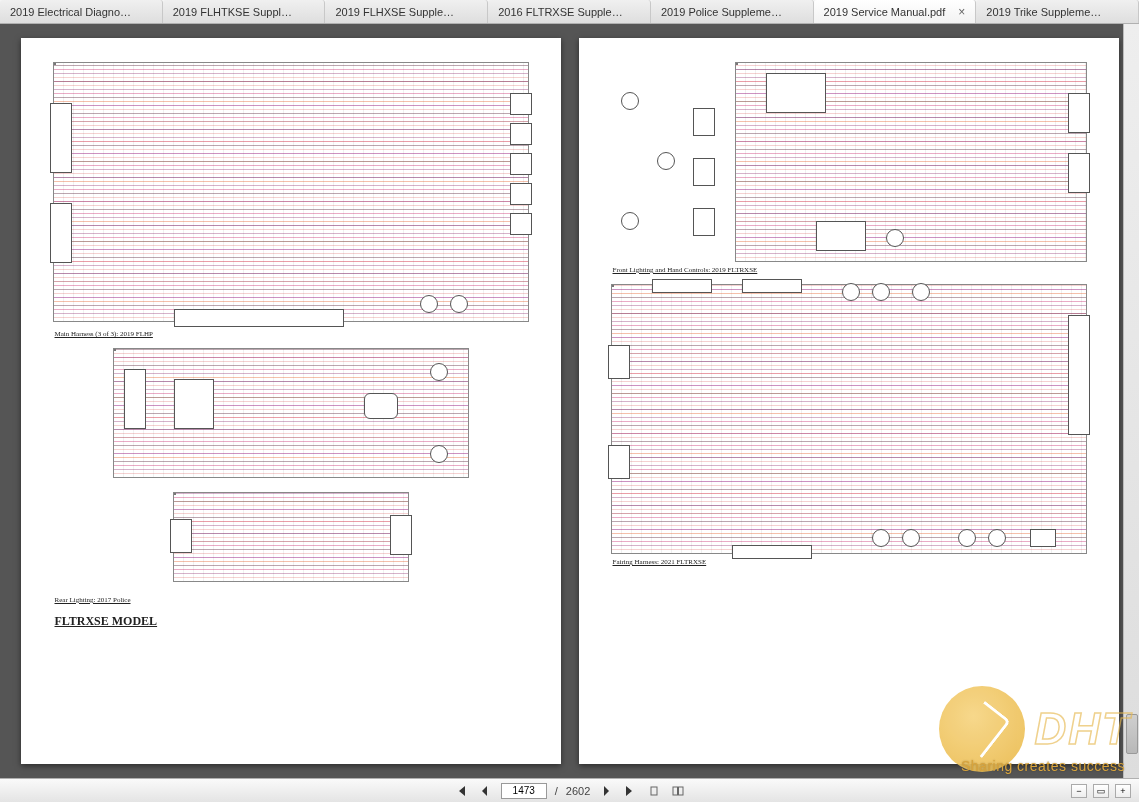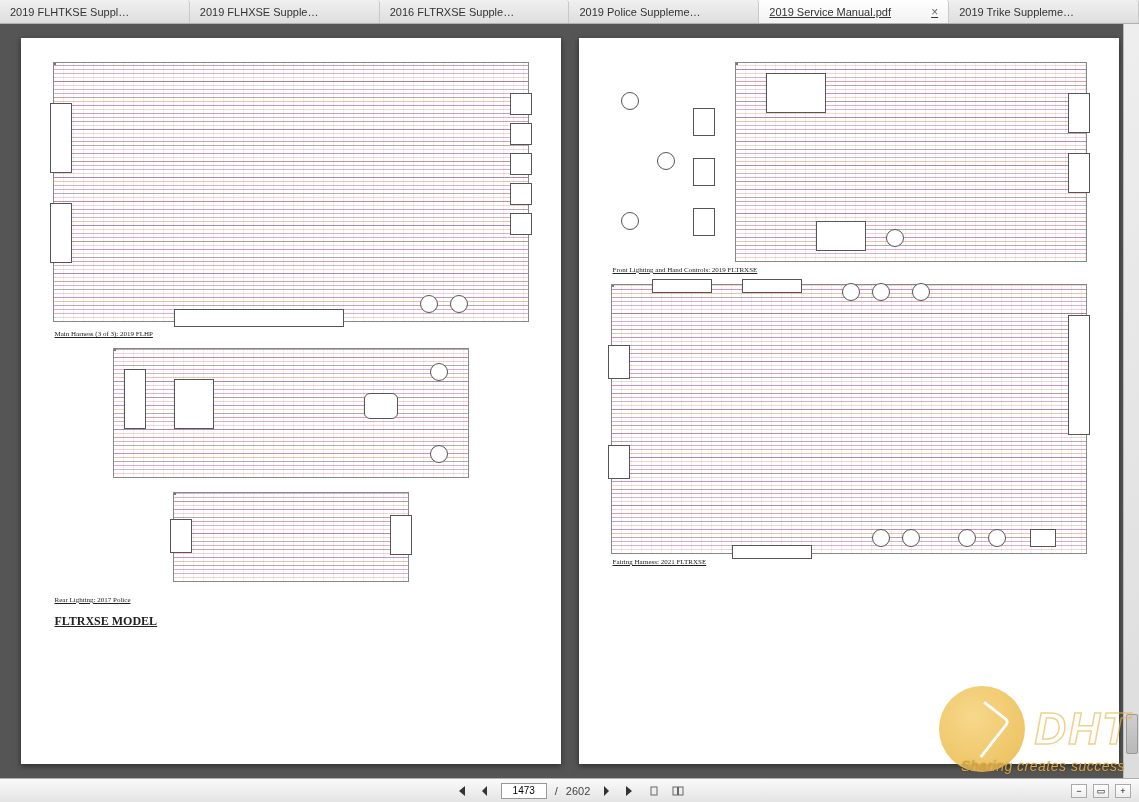--- a/index.html
+++ b/index.html
@@ -1,21 +1,21 @@
 <!DOCTYPE html>
 <html><head>
 <meta charset="utf-8">
 <style>
   * { box-sizing: border-box; margin: 0; padding: 0; }
   html, body { width: 1139px; height: 802px; font-family: "Segoe UI", Arial, sans-serif; background: #555; overflow: hidden; }
   
   
   .tabbar { display: flex; height: 24px; background: linear-gradient(#f5f5f5,#e8e8e8); border-bottom: 1px solid #b0b0b0; font-size: 11px; }
   .tab { flex: 1; display: flex; align-items: center; padding: 0 10px; border-right: 1px solid #c8c8c8; background: linear-gradient(#f0f0f0,#dedede); color: #333; cursor: pointer; white-space: nowrap; overflow: hidden; text-overflow: ellipsis; position: relative; border-top-left-radius: 3px; border-top-right-radius: 3px; }
-  .tab.active { background: linear-gradient(#ffffff,#f2f2f2); font-weight: 400; text-decoration: underline; }
+  .tab.active { background: linear-gradient(#ffffff,#f2f2f2); font-weight: 400; }
   .tab .close { margin-left: auto; padding-left: 6px; color: #666; font-size: 12px; }
   
   
   .viewport { position: relative; width: 100%; height: 754px; background: #555; overflow: hidden; }
   .pages { display: flex; gap: 18px; justify-content: center; padding: 14px 10px; height: 100%; }
   .page { background: #fff; width: 540px; height: 726px; box-shadow: 0 2px 6px rgba(0,0,0,.5); position: relative; padding: 24px 32px; font-size: 6px; color: #222; }
   
   
   .diagram { position: relative; background:
     repeating-linear-gradient(0deg, transparent 0 3px, rgba(200,0,0,.18) 3px 4px),
@@ -37,39 +37,42 @@
   
   
   .conn { position:absolute; width:22px; height:28px; background:#fff; border:1px solid #555; }
   .round { position:absolute; width:18px; height:18px; border:1.5px solid #555; border-radius:50%; background:#fff; }
   
   
   .watermark { position: absolute; right: 8px; bottom: 6px; display: flex; align-items: center; gap: 10px; pointer-events: none; }
   .wm-circle { width: 86px; height: 86px; border-radius: 50%; background: radial-gradient(circle at 40% 35%, #f7d582, #e9b94a); position: relative; opacity:.92; }
   .wm-circle::after { content:""; position:absolute; left:28px; top:20px; width:30px; height:44px; border:3px solid #fff; border-left:none; border-bottom:none; transform: rotate(38deg); border-radius:0 6px 0 0; }
   .wm-text { font-size: 44px; font-weight: 700; letter-spacing: 2px; color: transparent; -webkit-text-stroke: 1.5px rgba(230,185,80,.65); font-style: italic; font-family: Arial, sans-serif; }
-  .wm-tag { position:absolute; right:14px; bottom:4px; font-size:14px; color:#d9a43c; font-style:italic; letter-spacing:.5px; text-shadow:0 0 2px rgba(0,0,0,.3); }
+  .wm-tag { position:absolute; right:14px; bottom:4px; font-size:14px; color:#d9a43c; letter-spacing:.5px; text-shadow:0 0 2px rgba(0,0,0,.3); }
   
   
   .navbar { height: 24px; background: linear-gradient(#fafafa,#e4e4e4); border-top:1px solid #b0b0b0; display:flex; align-items:center; justify-content:center; gap:8px; font-size:11px; position:relative; }
   .navbtn { width:16px; height:16px; display:flex; align-items:center; justify-content:center; color:#333; cursor:pointer; }
   .navbtn svg { width:12px; height:12px; }
   .pagebox { width:46px; height:16px; border:1px solid #999; background:#fff; text-align:center; font-size:10px; line-height:14px; }
   .pagecount { color:#444; }
   .zoomgrp { position:absolute; right:8px; display:flex; gap:6px; align-items:center; }
   .zbtn { width:16px; height:14px; border:1px solid #aaa; background:linear-gradient(#fff,#eee); font-size:9px; display:flex; align-items:center; justify-content:center; cursor:pointer; }
   
   
   .vscroll { position:absolute; right:0; top:0; width:16px; height:100%; background:linear-gradient(#eee,#ddd); border-left:1px solid #bbb; }
   .vscroll .thumb { position:absolute; left:2px; width:12px; background:linear-gradient(#cfcfcf,#b8b8b8); border:1px solid #999; border-radius:2px; }
 </style>
 </head>
 <body>
 
 <div class="tabbar">
+  <div class="tab">
+      <span>2019 Electrical Diagno…</span>
+    </div>
   <div class="tab">
       <span>2019 FLHTKSE Suppl…</span>
     </div>
   <div class="tab">
       <span>2019 FLHXSE Supple…</span>
     </div>
   <div class="tab">
       <span>2016 FLTRXSE Supple…</span>
     </div>
   <div class="tab">

